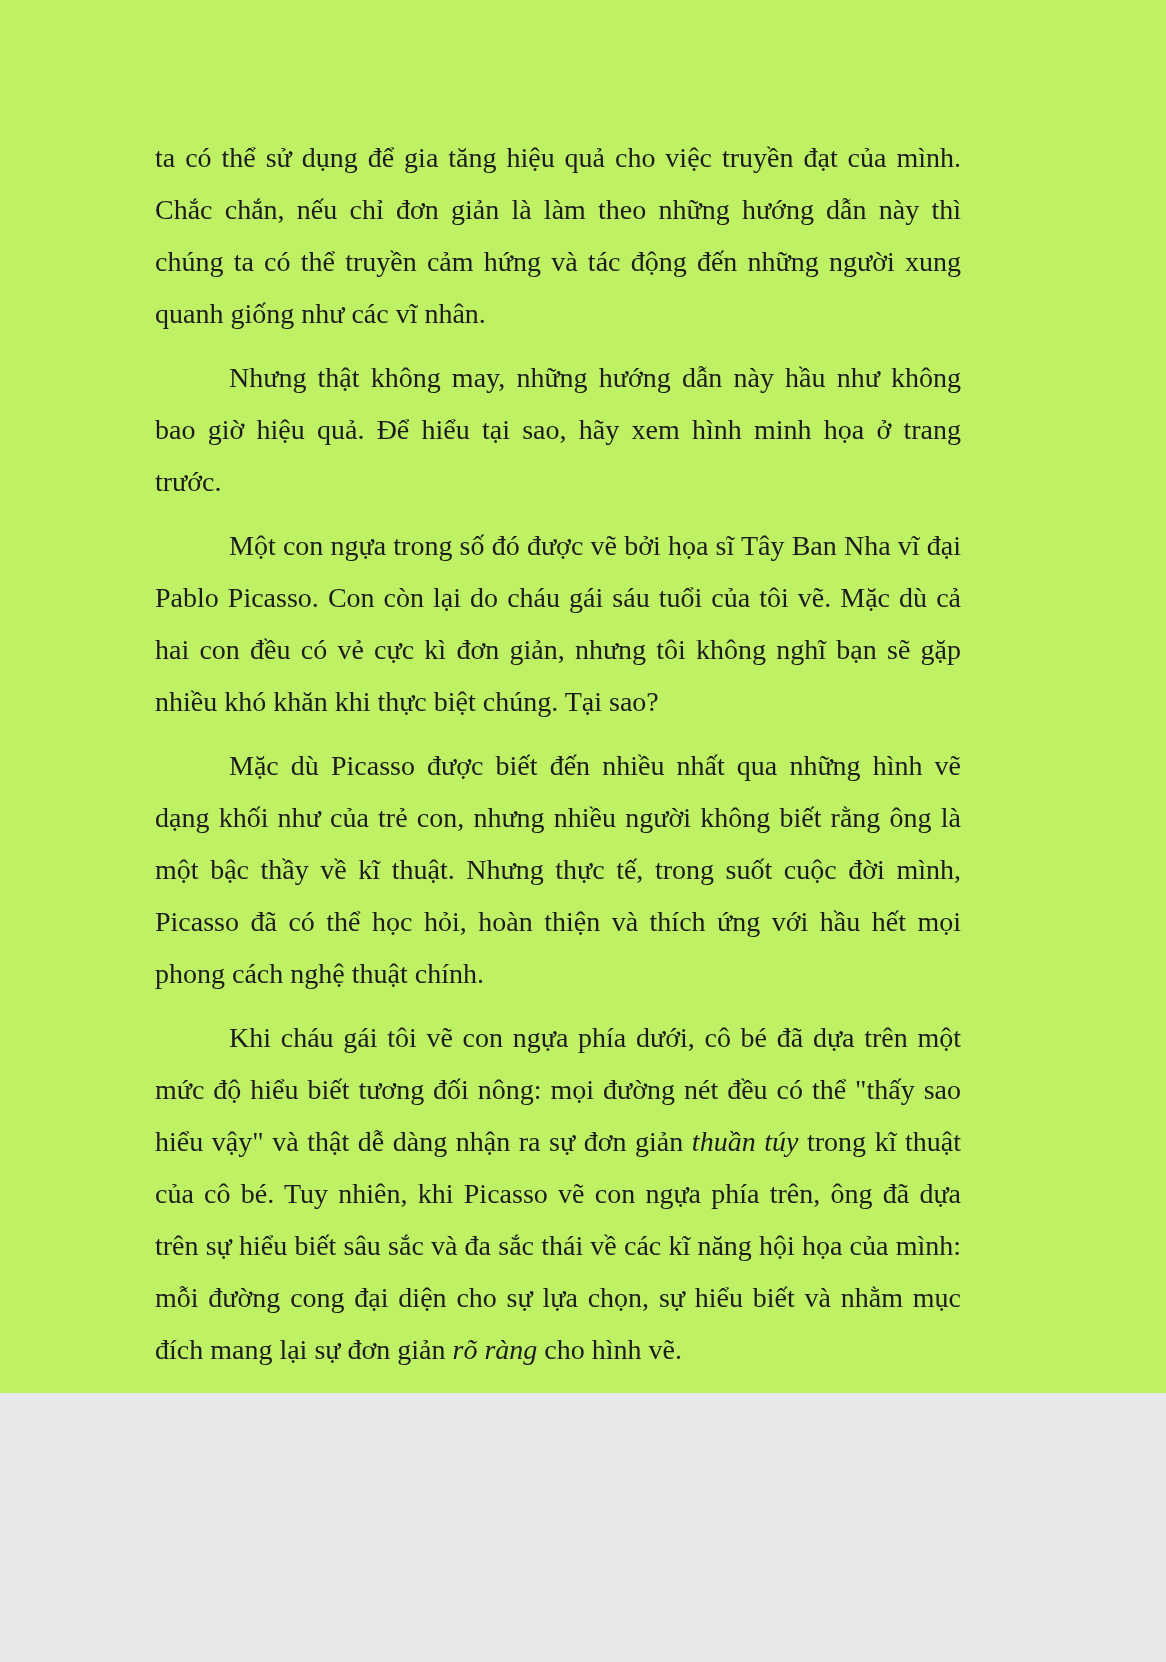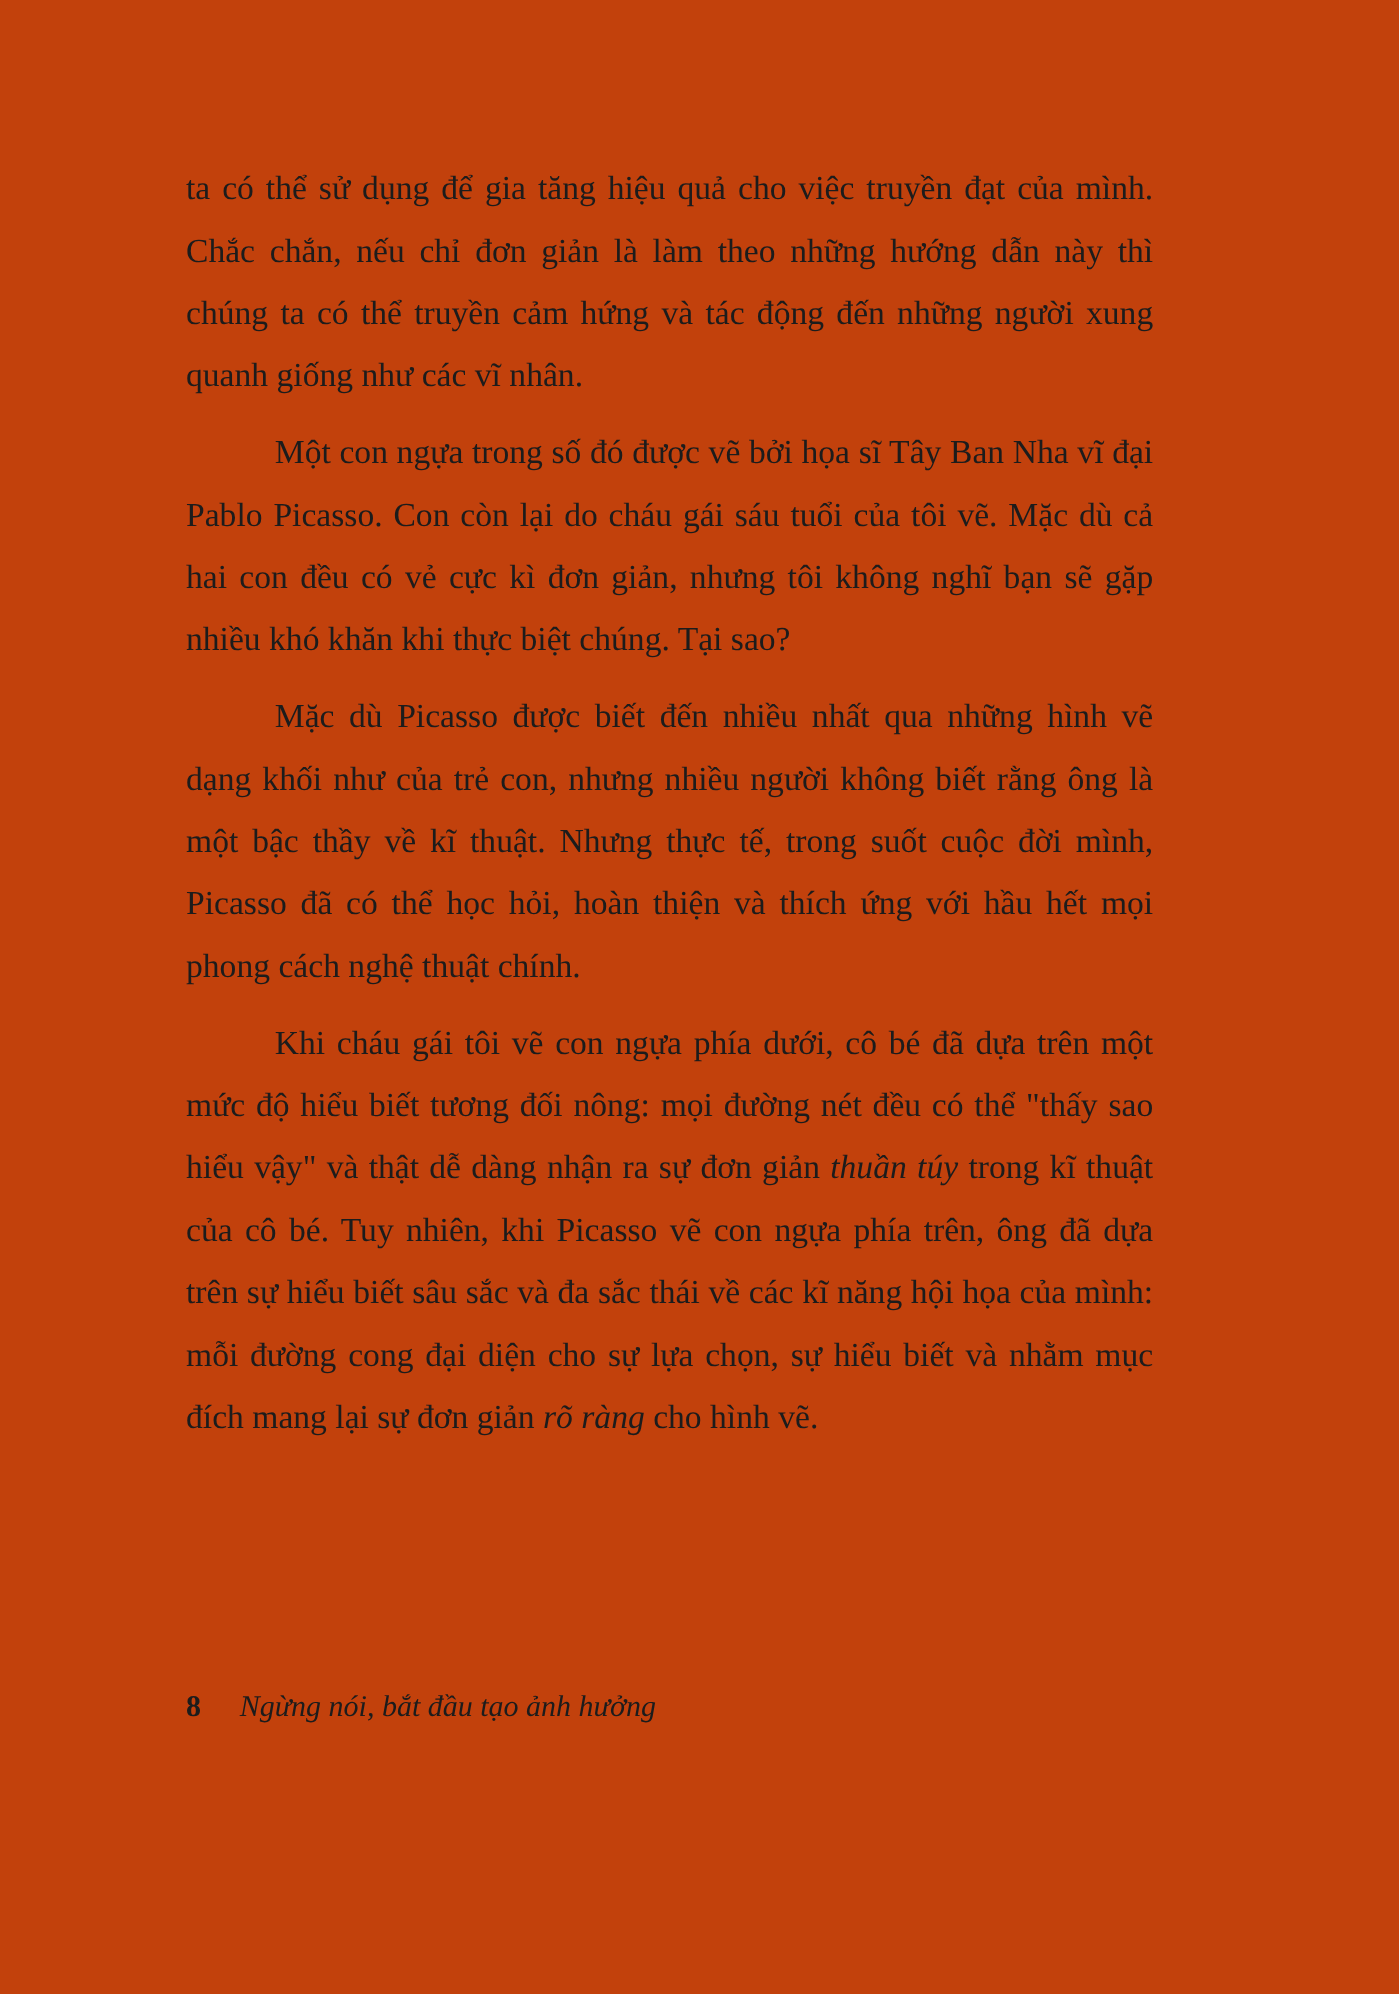--- a/index.html
+++ b/index.html
@@ -4,23 +4,23 @@
 <style>
   * { margin: 0; padding: 0; box-sizing: border-box; }
 
   html, body {
     background: #e8e8e8;
   }
 
   .page {
     position: relative;
     width: 1166px;
-    height: 1662px;
+    height: 1393px;
     margin: 0 auto;
-    background: #c2410c;
+    background: #bef264;
     font-family: "Liberation Serif", "DejaVu Serif", serif;
     color: #1c1c1c;
     overflow: hidden;
   }
 
   .text-block {
     position: absolute;
     left: 155px;
     top: 132px;
     width: 806px;
@@ -61,20 +61,21 @@
     font-style: italic;
   }
 </style>
 </head>
 <body>
 
 <div class="page">
 
   <main class="text-block" id="paragraphs">
       <p class="para"><span>ta có thể sử dụng để gia tăng hiệu quả cho việc truyền đạt của mình. Chắc chắn, nếu chỉ đơn giản là làm theo những hướng dẫn này thì chúng ta có thể truyền cảm hứng và tác động đến những người xung quanh giống như các vĩ nhân.</span></p>
+      <p class="para indent"><span>Nhưng thật không may, những hướng dẫn này hầu như không bao giờ hiệu quả. Để hiểu tại sao, hãy xem hình minh họa ở trang trước.</span></p>
       <p class="para indent"><span>Một con ngựa trong số đó được vẽ bởi họa sĩ Tây Ban Nha vĩ đại Pablo Picasso. Con còn lại do cháu gái sáu tuổi của tôi vẽ. Mặc dù cả hai con đều có vẻ cực kì đơn giản, nhưng tôi không nghĩ bạn sẽ gặp nhiều khó khăn khi thực biệt chúng. Tại sao?</span></p>
       <p class="para indent"><span>Mặc dù Picasso được biết đến nhiều nhất qua những hình vẽ dạng khối như của trẻ con, nhưng nhiều người không biết rằng ông là một bậc thầy về kĩ thuật. Nhưng thực tế, trong suốt cuộc đời mình, Picasso đã có thể học hỏi, hoàn thiện và thích ứng với hầu hết mọi phong cách nghệ thuật chính.</span></p>
       <p class="para indent"><span>Khi cháu gái tôi vẽ con ngựa phía dưới, cô bé đã dựa trên một mức độ hiểu biết tương đối nông: mọi đường nét đều có thể "thấy sao hiểu vậy" và thật dễ dàng nhận ra sự đơn giản </span><em>thuần túy</em><span> trong kĩ thuật của cô bé. Tuy nhiên, khi Picasso vẽ con ngựa phía trên, ông đã dựa trên sự hiểu biết sâu sắc và đa sắc thái về các kĩ năng hội họa của mình: mỗi đường cong đại diện cho sự lựa chọn, sự hiểu biết và nhằm mục đích mang lại sự đơn giản </span><em>rõ ràng</em><span> cho hình vẽ.</span></p>
     </main>
 
   <footer class="page-footer">
     <span class="page-num">8</span>
     <span class="book-title">Ngừng nói, bắt đầu tạo ảnh hưởng</span>
   </footer>
 

